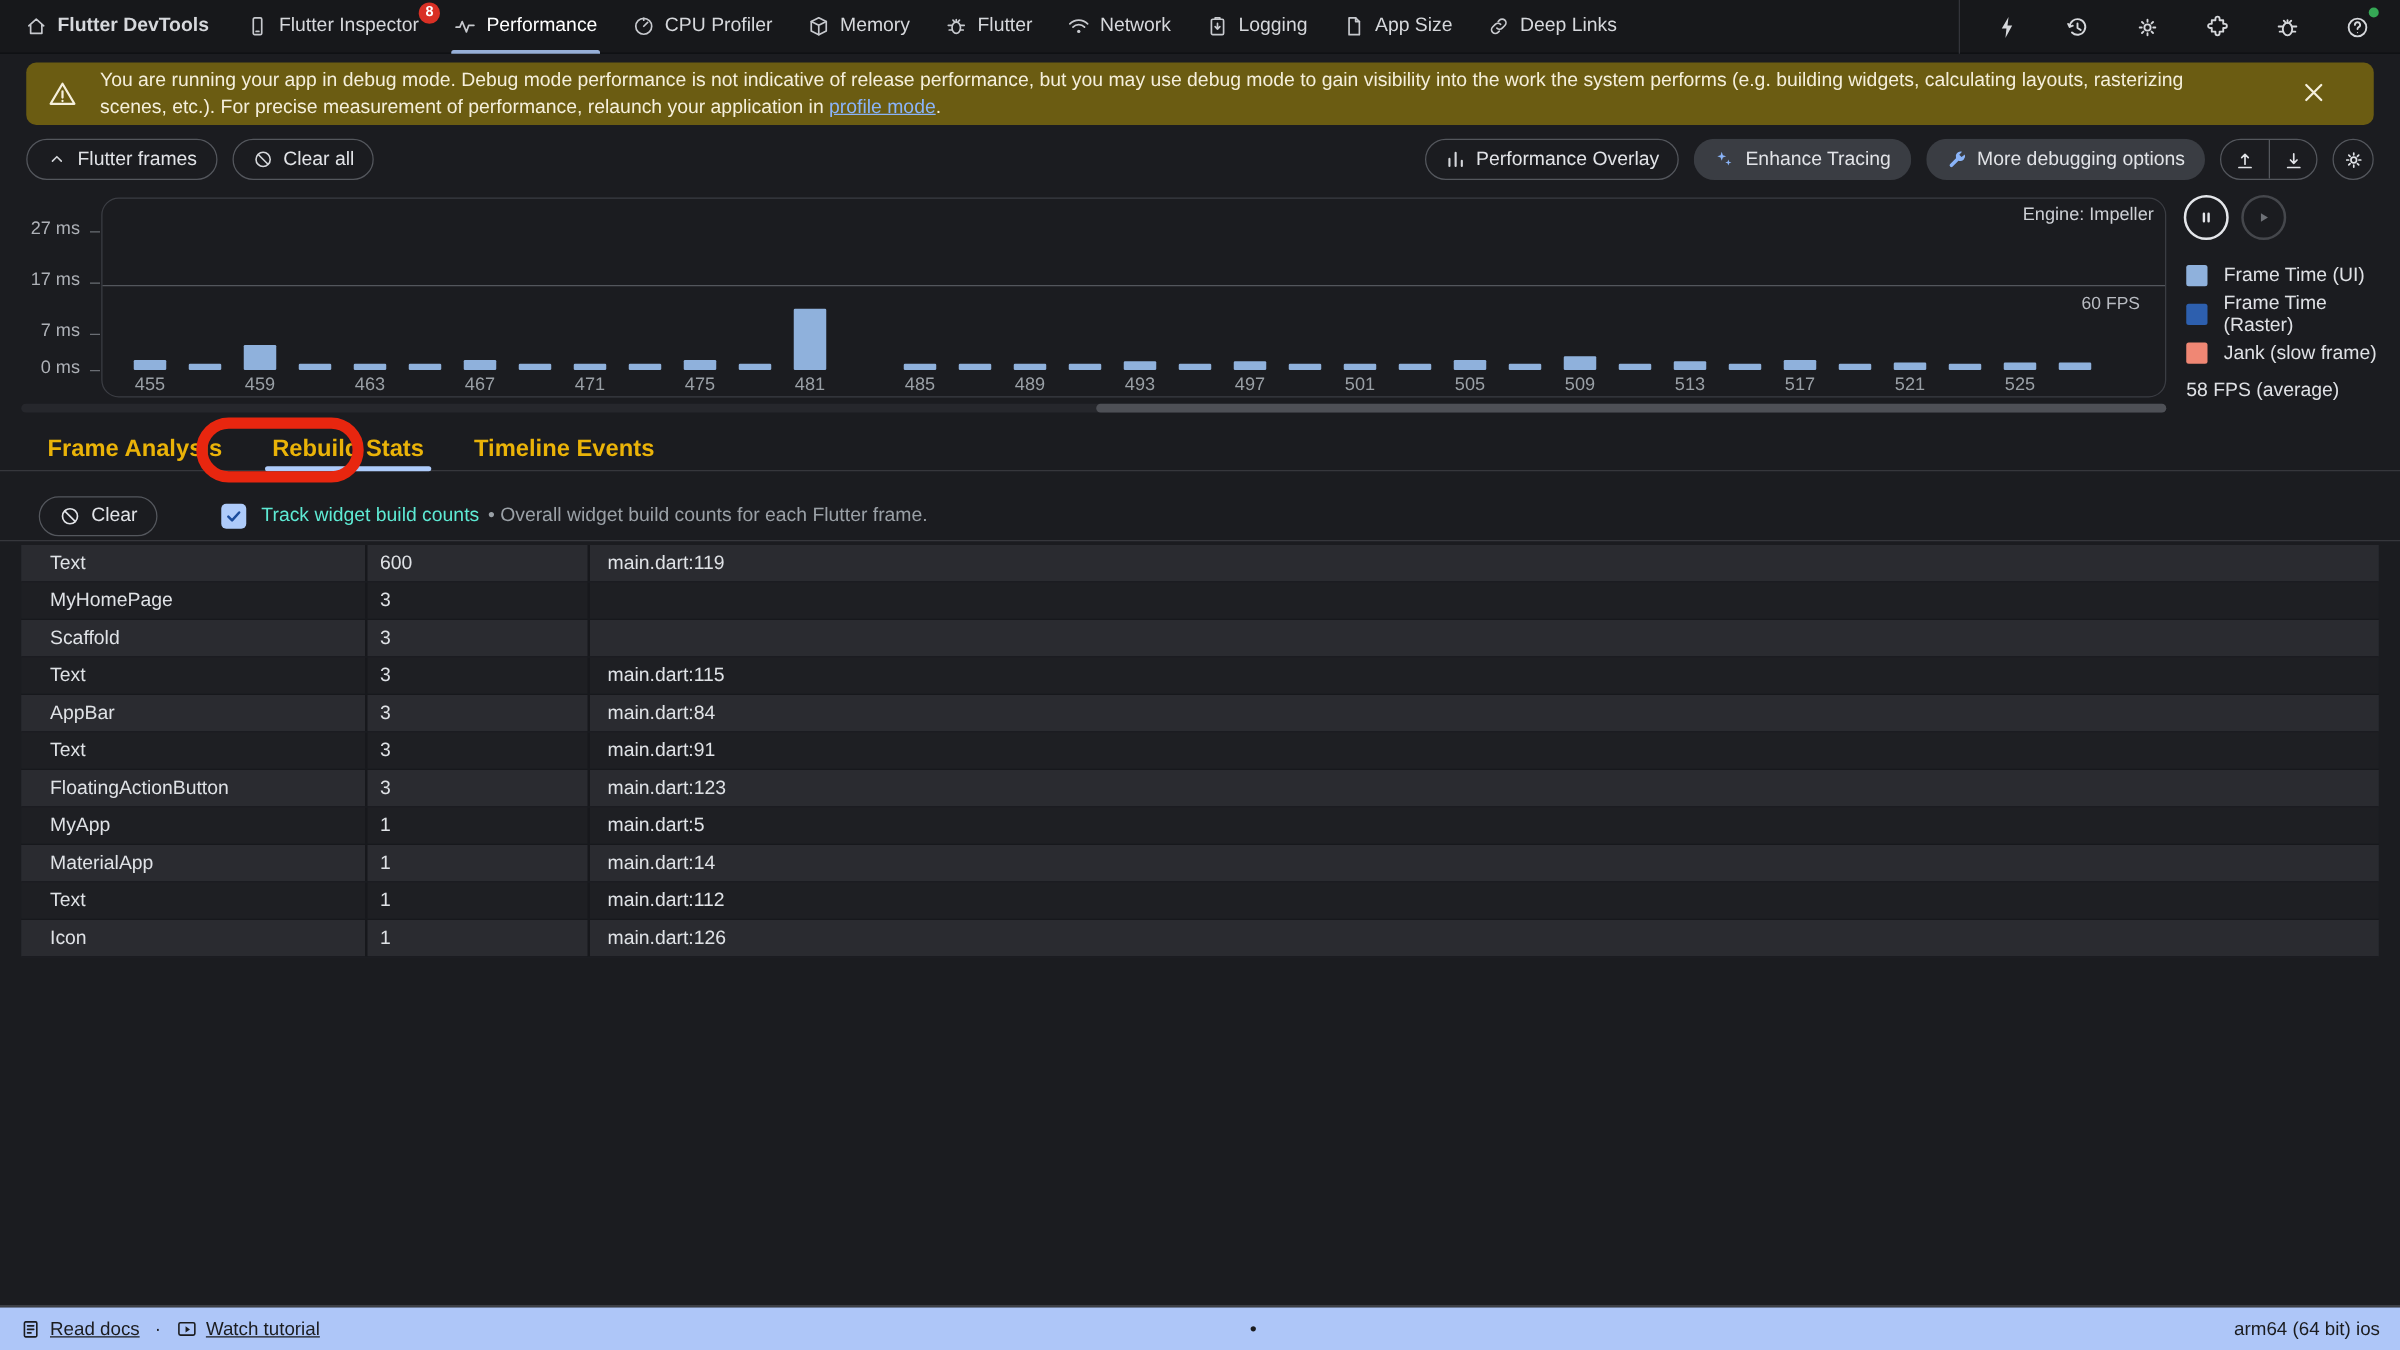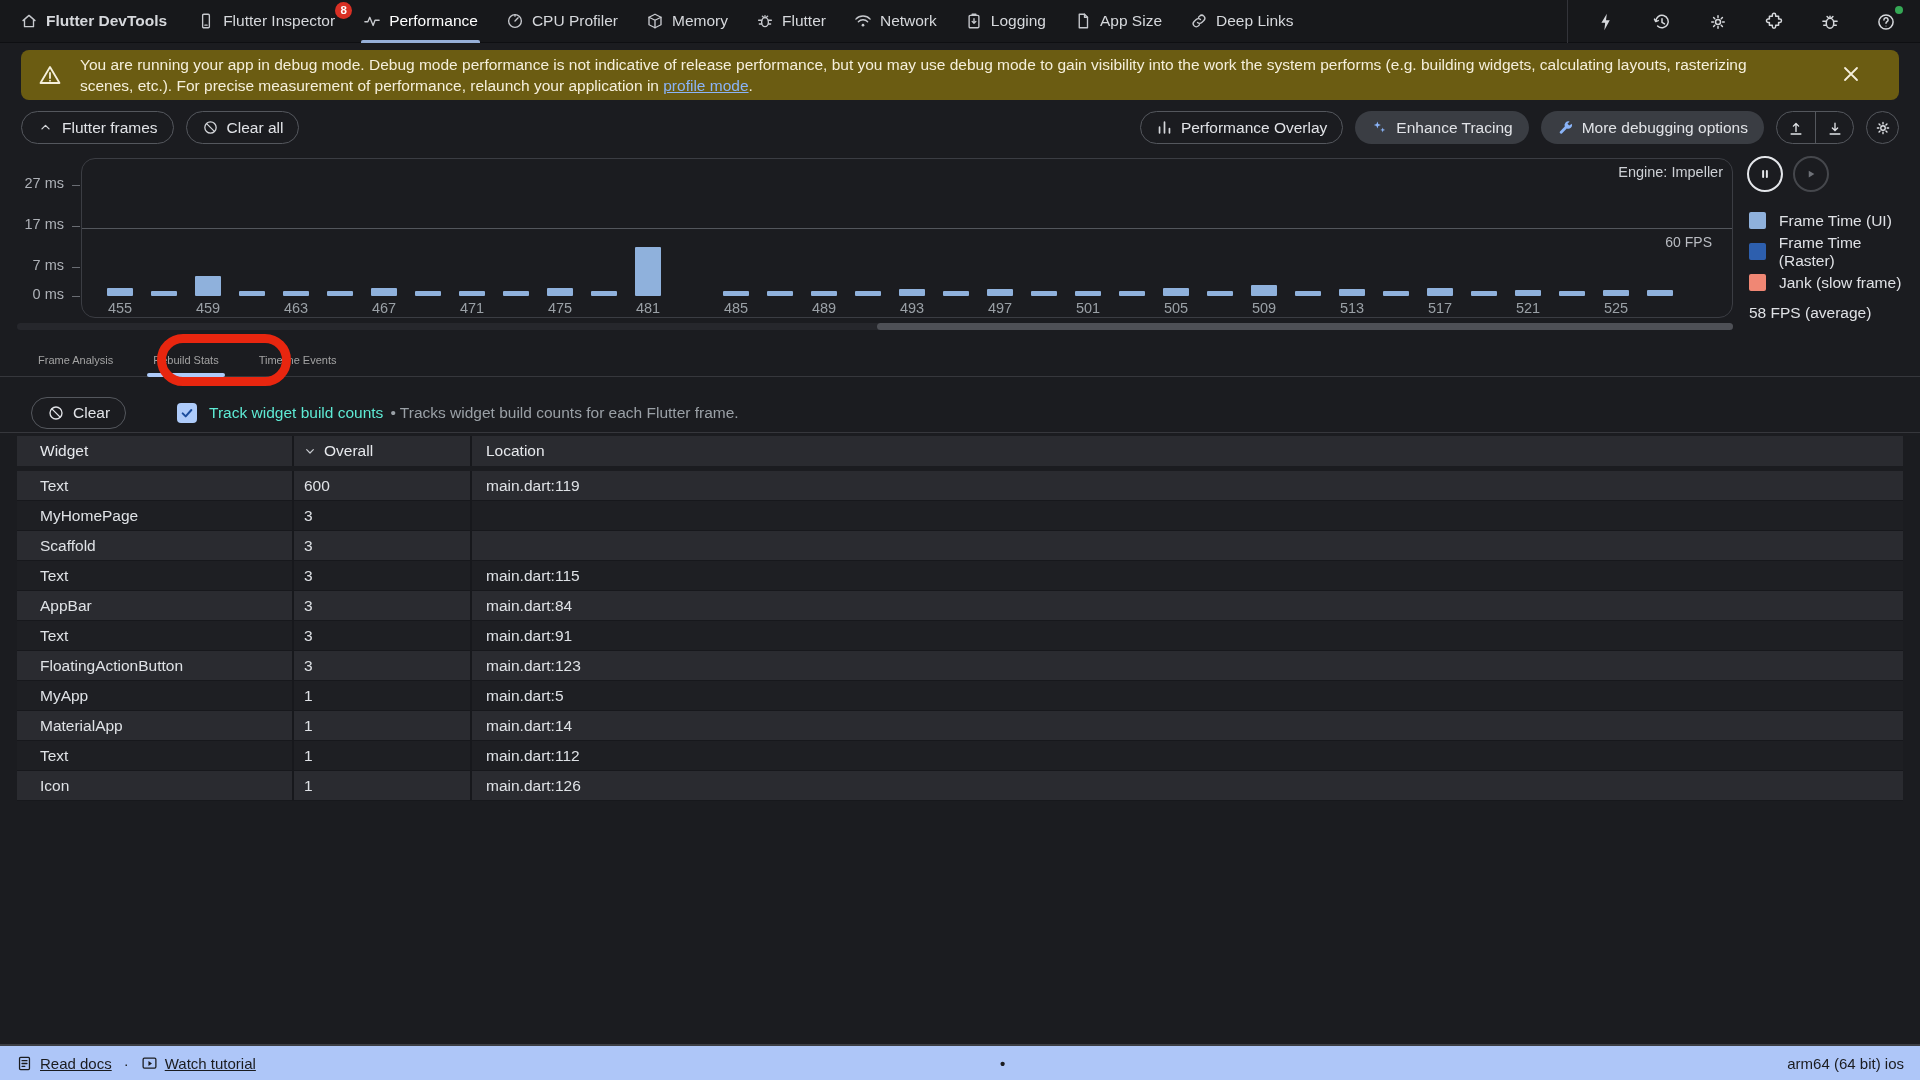--- a/index.html
+++ b/index.html
@@ -102,21 +102,21 @@
 
   #legend { position:absolute; left:1749px; top:210px; }
   .legend-row { display:flex; align-items:center; gap:13px; height:21px; margin-bottom:10px; }
   .legend-swatch { width:17px; height:17px; border-radius:2px; }
   #fps-average { position:absolute; left:1749px; top:304px; color:#dfe1e5; }
 
   
   #tabs-bar { position:absolute; left:0; top:343px; width:1920px; height:34px;
     border-bottom:1px solid #36373c; display:flex; padding-left:18px; }
   .tab { position:relative; height:34px; display:flex; align-items:center; padding:0 20px;
-    color:#a3a3a3; font-weight:normal; font-size:11px; white-space:nowrap; }
+    color:#eab308; font-weight:bold; font-size:19px; white-space:nowrap; }
   .tab.selected::after { content:""; position:absolute; left:14px; right:14px; bottom:0; height:4px;
     background:#aecbfa; border-radius:3px; }
   #annotation-circle { position:absolute; left:157px; top:334px; width:134px; height:52px;
     border:9px solid #e8260f; border-radius:30px; z-index:50; pointer-events:none; }
 
   
   #rebuild-controls { position:absolute; left:31px; top:397px; height:32px; display:flex; align-items:center; }
   #clear-btn { height:32px; border-radius:16px; border:1px solid #54575d; background:none; color:#e1e3e7;
     display:flex; align-items:center; gap:8px; padding:0 15px; font-size:15.5px; font-family:inherit; }
   #track-checkbox { width:20px; height:20px; background:#aecbfa; border-radius:4px; margin-left:51px;
@@ -448,41 +448,25 @@
     <span>Clear</span>
   </button>
   <span id="track-checkbox">
       <span class="icon">
         <svg viewBox="0 0 24 24" fill="none" stroke="currentColor" stroke-width="1.8" stroke-linecap="round" stroke-linejoin="round">
           <path d="M5.5 12.5 10 17 18.5 7.5" stroke-width="3"></path>
         </svg>
       </span>
     </span>
   <span id="track-label">Track widget build counts</span>
-  <span id="track-desc">• Tracks widget build counts for each Flutter frame.</span>
+  <span id="track-desc">• Overall widget build counts for each Flutter frame.</span>
 </div>
 <div id="divider-above-table"></div>
 
 <div id="rebuild-table">
-  <div class="trow" id="table-header">
-    <div class="tcell col-widget">
-        <span>Widget</span>
-      </div>
-    <div class="tcell col-overall">
-      <span class="icon">
-          <svg viewBox="0 0 24 24" fill="none" stroke="currentColor" stroke-width="1.8" stroke-linecap="round" stroke-linejoin="round">
-            <path d="M7 10l5 5 5-5"></path>
-          </svg>
-        </span>
-      <span>Overall</span>
-    </div>
-    <div class="tcell col-location">
-        <span>Location</span>
-      </div>
-  </div>
   <div id="table-body">
       <div class="trow body-row light">
         <div class="tcell col-widget">Text</div>
         <div class="tcell col-overall">600</div>
         <div class="tcell col-location">main.dart:119</div>
       </div>
       <div class="trow body-row dark">
         <div class="tcell col-widget">MyHomePage</div>
         <div class="tcell col-overall">3</div>
       </div>

